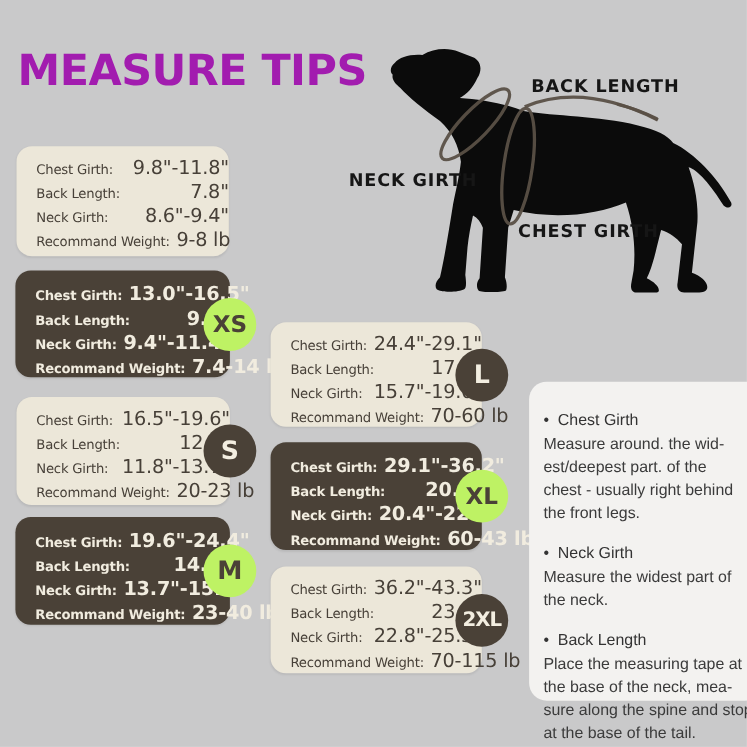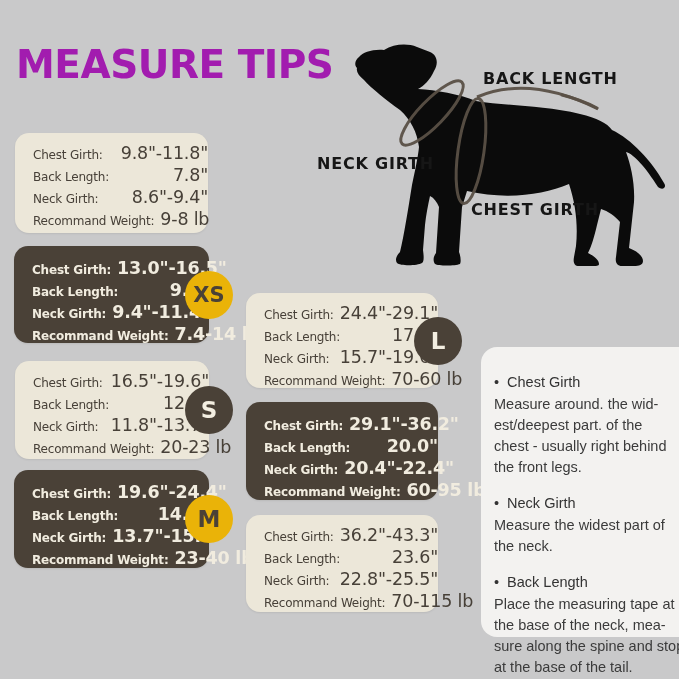--- a/index.html
+++ b/index.html
@@ -41,21 +41,21 @@
   .row .val{font-size:17.5px;}
   .card.dark .row .lbl{font-weight:700;font-size:12px;}
   .card.dark .row .val{font-weight:700;font-size:17.5px;}
   .badge{
     position:absolute;right:-24px;top:50%;transform:translateY(-50%);
     width:48px;height:48px;border-radius:50%;
     display:flex;align-items:center;justify-content:center;
     font-weight:700;z-index:2;
   }
   .badge.dark{background:#4a4137;color:#f3eee1;}
-  .badge.light{background:#eab308;color:#4a4137;}
+  .badge.light{background:#bef264;color:#4a4137;}
   .badge.b1{font-size:23px;}
   .badge.b2{font-size:21px;}
   .badge.b3{font-size:18px;letter-spacing:-1px;}
   
   .tips{
     position:absolute;left:481px;top:347px;width:212px;height:290px;
     background:#f3f2f0;border-radius:16px;
     color:#3b3b3b;
     font-family:"Liberation Sans", sans-serif;
     font-size:14.5px;line-height:21px;
@@ -250,23 +250,24 @@
       <div class="row">
           <span class="lbl">Back Length:</span>
           <span class="val">20.0"</span>
         </div>
       <div class="row">
           <span class="lbl">Neck Girth:</span>
           <span class="val">20.4"-22.4"</span>
         </div>
       <div class="row">
           <span class="lbl">Recommand Weight:</span>
-          <span class="val">60-95 lb</span>
-        </div>
-    </div>
+          <span class="val">60-43 lb</span>
+        </div>
+    </div>
+    <div class="badge light b2">XL</div>
   </div>
 
   <div class="card light" style="left:246px;top:515px;width:192px;height:97px;">
     <div class="rows">
       <div class="row">
           <span class="lbl">Chest Girth:</span>
           <span class="val">36.2"-43.3"</span>
         </div>
       <div class="row">
           <span class="lbl">Back Length:</span>
@@ -274,20 +275,21 @@
         </div>
       <div class="row">
           <span class="lbl">Neck Girth:</span>
           <span class="val">22.8"-25.5"</span>
         </div>
       <div class="row">
           <span class="lbl">Recommand Weight:</span>
           <span class="val">70-115 lb</span>
         </div>
     </div>
+    <div class="badge dark b3">2XL</div>
   </div>
 
   <div class="tips">
     <div class="tips-inner">
       <div class="tsection">
         <div class="thead"><span class="bullet">•</span><span>Chest Girth</span></div>
         <div class="tline">Measure around. the wid-</div>
         <div class="tline">est/deepest part. of the</div>
         <div class="tline">chest - usually right behind</div>
         <div class="tline">the front legs.</div>

